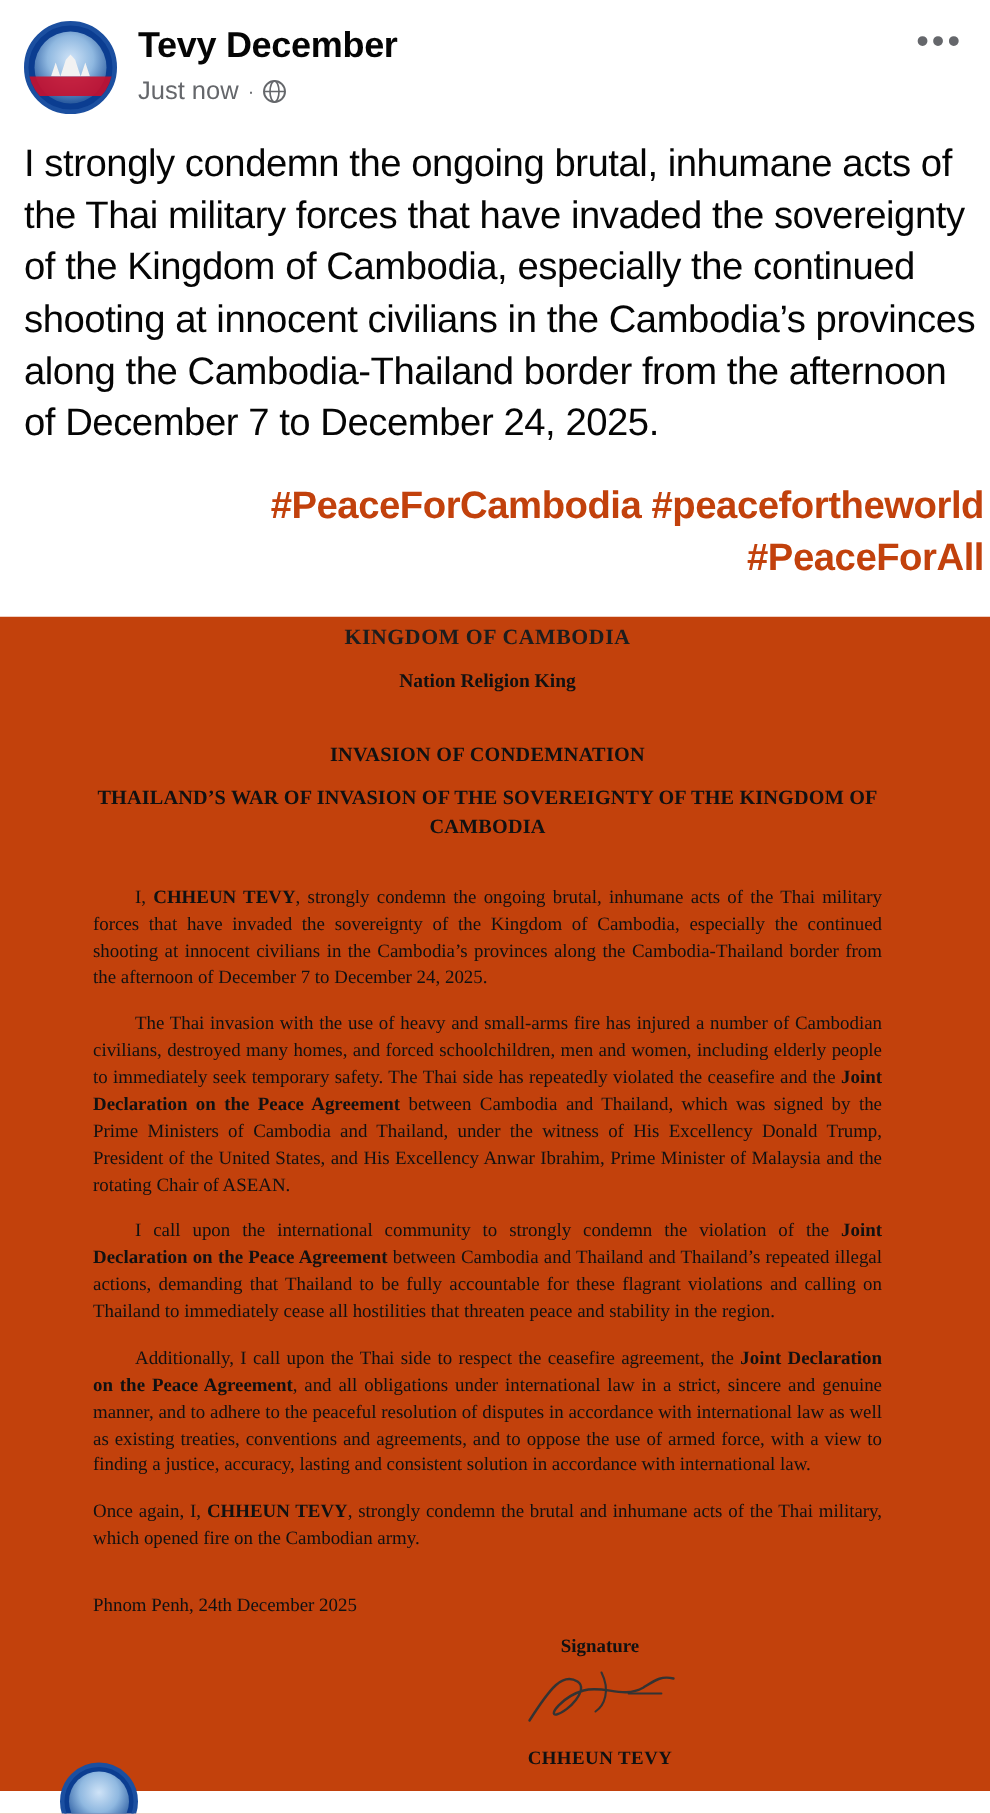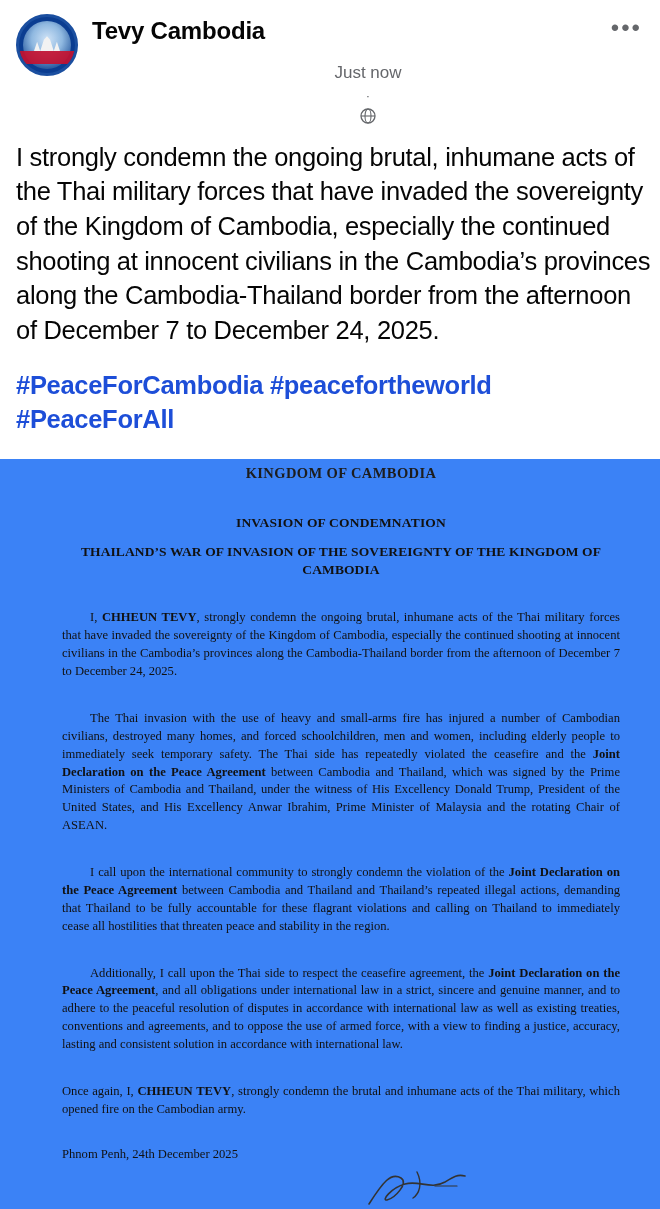--- a/index.html
+++ b/index.html
@@ -67,24 +67,23 @@
     font-size: 24px;
     font-weight: bold;
     color: #050505;
     line-height: 1.15;
     letter-spacing: -0.2px;
   }
   .meta-row {
     display: flex;
     align-items: center;
     gap: 6px;
-    margin-top: 18px;
+    margin-top: 6px;
     color: #65676b;
     font-size: 17px;
-    flex-direction: column;
   }
   .meta-sep { font-size: 13px; color: #65676b; line-height: 1; }
   .globe-icon {
     display: inline-block;
     width: 16px;
     height: 16px;
   }
   .more-btn {
     position: absolute;
     right: 18px;
@@ -105,38 +104,39 @@
     font-size: 25.5px;
     line-height: 1.36;
     color: #050505;
     letter-spacing: -0.3px;
   }
   .hashtags {
     margin-top: 20px;
     font-size: 25.5px;
     line-height: 1.36;
     font-weight: bold;
-    color: #1d4ed8;
+    color: #c2410c;
     letter-spacing: -0.3px;
     cursor: pointer;
+    text-align: right;
   }
 
   
   .doc-wrap {
     margin-top: 22px;
     width: 100%;
     background: #ffffff;
     padding: 0 0 0 0;
     overflow: hidden;
   }
   .doc {
-    background: #3b82f6;
+    background: #c2410c;
     color: #111;
     font-family: "Liberation Serif", serif;
-    padding: 10px 40px 14px 62px;
+    padding: 10px 72px 14px 62px;
   }
   .doc-kingdom {
     text-align: center;
     font-weight: bold;
     font-size: 14.5px;
     letter-spacing: .4px;
     color: #1d1d1d;
     
     margin-top: -4px;
     overflow: hidden;
@@ -160,21 +160,21 @@
     font-weight: bold;
     font-size: 13.5px;
     margin-top: 12px;
     line-height: 1.35;
     letter-spacing: .1px;
   }
   .doc-p {
     font-size: 12.6px;
     line-height: 1.42;
     text-align: justify;
-    margin-top: 29px;
+    margin-top: 13px;
   }
   .doc-p.first { margin-top: 30px; }
   .doc-p .ind { display: inline-block; width: 28px; }
   .doc-p b { font-weight: bold; }
   .doc-place {
     font-size: 12.6px;
     text-align: left;
     margin-top: 28px;
     padding-right: 6px;
   }
@@ -226,21 +226,21 @@
 </head>
 <body>
 
 <div class="post-header">
   <div class="avatar">
     <div class="av-inner"></div>
     <div class="av-temple"></div>
     <div class="av-band"></div>
   </div>
   <div class="header-text">
-    <div class="page-name">Tevy Cambodia</div>
+    <div class="page-name">Tevy December</div>
     <div class="meta-row">
       <span>Just now</span>
       <span class="meta-sep">·</span>
       <span class="globe-icon">
         <svg viewBox="0 0 16 16" width="16" height="16" aria-hidden="true">
           <circle cx="8" cy="8" r="7" fill="none" stroke="#65676b" stroke-width="1.3"></circle>
           <ellipse cx="8" cy="8" rx="3" ry="7" fill="none" stroke="#65676b" stroke-width="1.1"></ellipse>
           <line x1="1" y1="8" x2="15" y2="8" stroke="#65676b" stroke-width="1.1"></line>
         </svg>
       </span>
@@ -250,40 +250,42 @@
 </div>
 
 <div class="post-body">
   <div class="post-text">I strongly condemn the ongoing brutal, inhumane acts of the Thai military forces that have invaded the sovereignty of the Kingdom of Cambodia, especially the continued shooting at innocent civilians in the Cambodia’s provinces along the Cambodia-Thailand border from the afternoon of December 7 to December 24, 2025.</div>
   <div class="hashtags">#PeaceForCambodia #peacefortheworld #PeaceForAll</div>
 </div>
 
 <div class="doc-wrap">
   <div class="doc">
     <div class="doc-kingdom">KINGDOM OF CAMBODIA</div>
+    <div class="doc-nation">Nation Religion King</div>
     <div class="doc-title">INVASION OF CONDEMNATION</div>
     <div class="doc-subtitle">THAILAND’S WAR OF INVASION OF THE SOVEREIGNTY OF THE KINGDOM OF CAMBODIA</div>
 
     <div class="doc-p first">
       <span class="ind"></span><span>I, <b>CHHEUN TEVY</b>, strongly condemn the ongoing brutal, inhumane acts of the Thai military forces that have invaded the sovereignty of the Kingdom of Cambodia, especially the continued shooting at innocent civilians in the Cambodia’s provinces along the Cambodia-Thailand border from the afternoon of December 7 to December 24, 2025.</span>
     </div>
     <div class="doc-p">
       <span class="ind"></span><span>The Thai invasion with the use of heavy and small-arms fire has injured a number of Cambodian civilians, destroyed many homes, and forced schoolchildren, men and women, including elderly people to immediately seek temporary safety. The Thai side has repeatedly violated the ceasefire and the <b>Joint Declaration on the Peace Agreement</b> between Cambodia and Thailand, which was signed by the Prime Ministers of Cambodia and Thailand, under the witness of His Excellency Donald Trump, President of the United States, and His Excellency Anwar Ibrahim, Prime Minister of Malaysia and the rotating Chair of ASEAN.</span>
     </div>
     <div class="doc-p">
       <span class="ind"></span><span>I call upon the international community to strongly condemn the violation of the <b>Joint Declaration on the Peace Agreement</b> between Cambodia and Thailand and Thailand’s repeated illegal actions, demanding that Thailand to be fully accountable for these flagrant violations and calling on Thailand to immediately cease all hostilities that threaten peace and stability in the region.</span>
     </div>
     <div class="doc-p">
       <span class="ind"></span><span>Additionally, I call upon the Thai side to respect the ceasefire agreement, the <b>Joint Declaration on the Peace Agreement</b>, and all obligations under international law in a strict, sincere and genuine manner, and to adhere to the peaceful resolution of disputes in accordance with international law as well as existing treaties, conventions and agreements, and to oppose the use of armed force, with a view to finding a justice, accuracy, lasting and consistent solution in accordance with international law.</span>
     </div>
     <div class="doc-p">
       <span>Once again, I, <b>CHHEUN TEVY</b>, strongly condemn the brutal and inhumane acts of the Thai military, which opened fire on the Cambodian army.</span>
     </div>
 
     <div class="doc-place">Phnom Penh, 24th December 2025</div>
+    <div class="doc-signature-label">Signature</div>
     <div class="doc-sign-space">
       <svg width="120" height="54" viewBox="0 0 120 54" aria-hidden="true">
         <path d="M8 40 C 22 18, 30 8, 40 14 C 48 19, 34 34, 26 36 C 20 37, 30 24, 44 20 C 58 16, 70 26, 84 18 C 92 13, 96 10, 104 12" fill="none" stroke="#333" stroke-width="1.6" stroke-linecap="round"></path>
         <path d="M56 8 C 62 20, 58 30, 52 34" fill="none" stroke="#333" stroke-width="1.4" stroke-linecap="round"></path>
         <path d="M74 22 L 96 22" fill="none" stroke="#333" stroke-width="1.2" stroke-linecap="round"></path>
       </svg>
     </div>
     <div class="doc-signer">CHHEUN TEVY</div>
   </div>
 </div>

